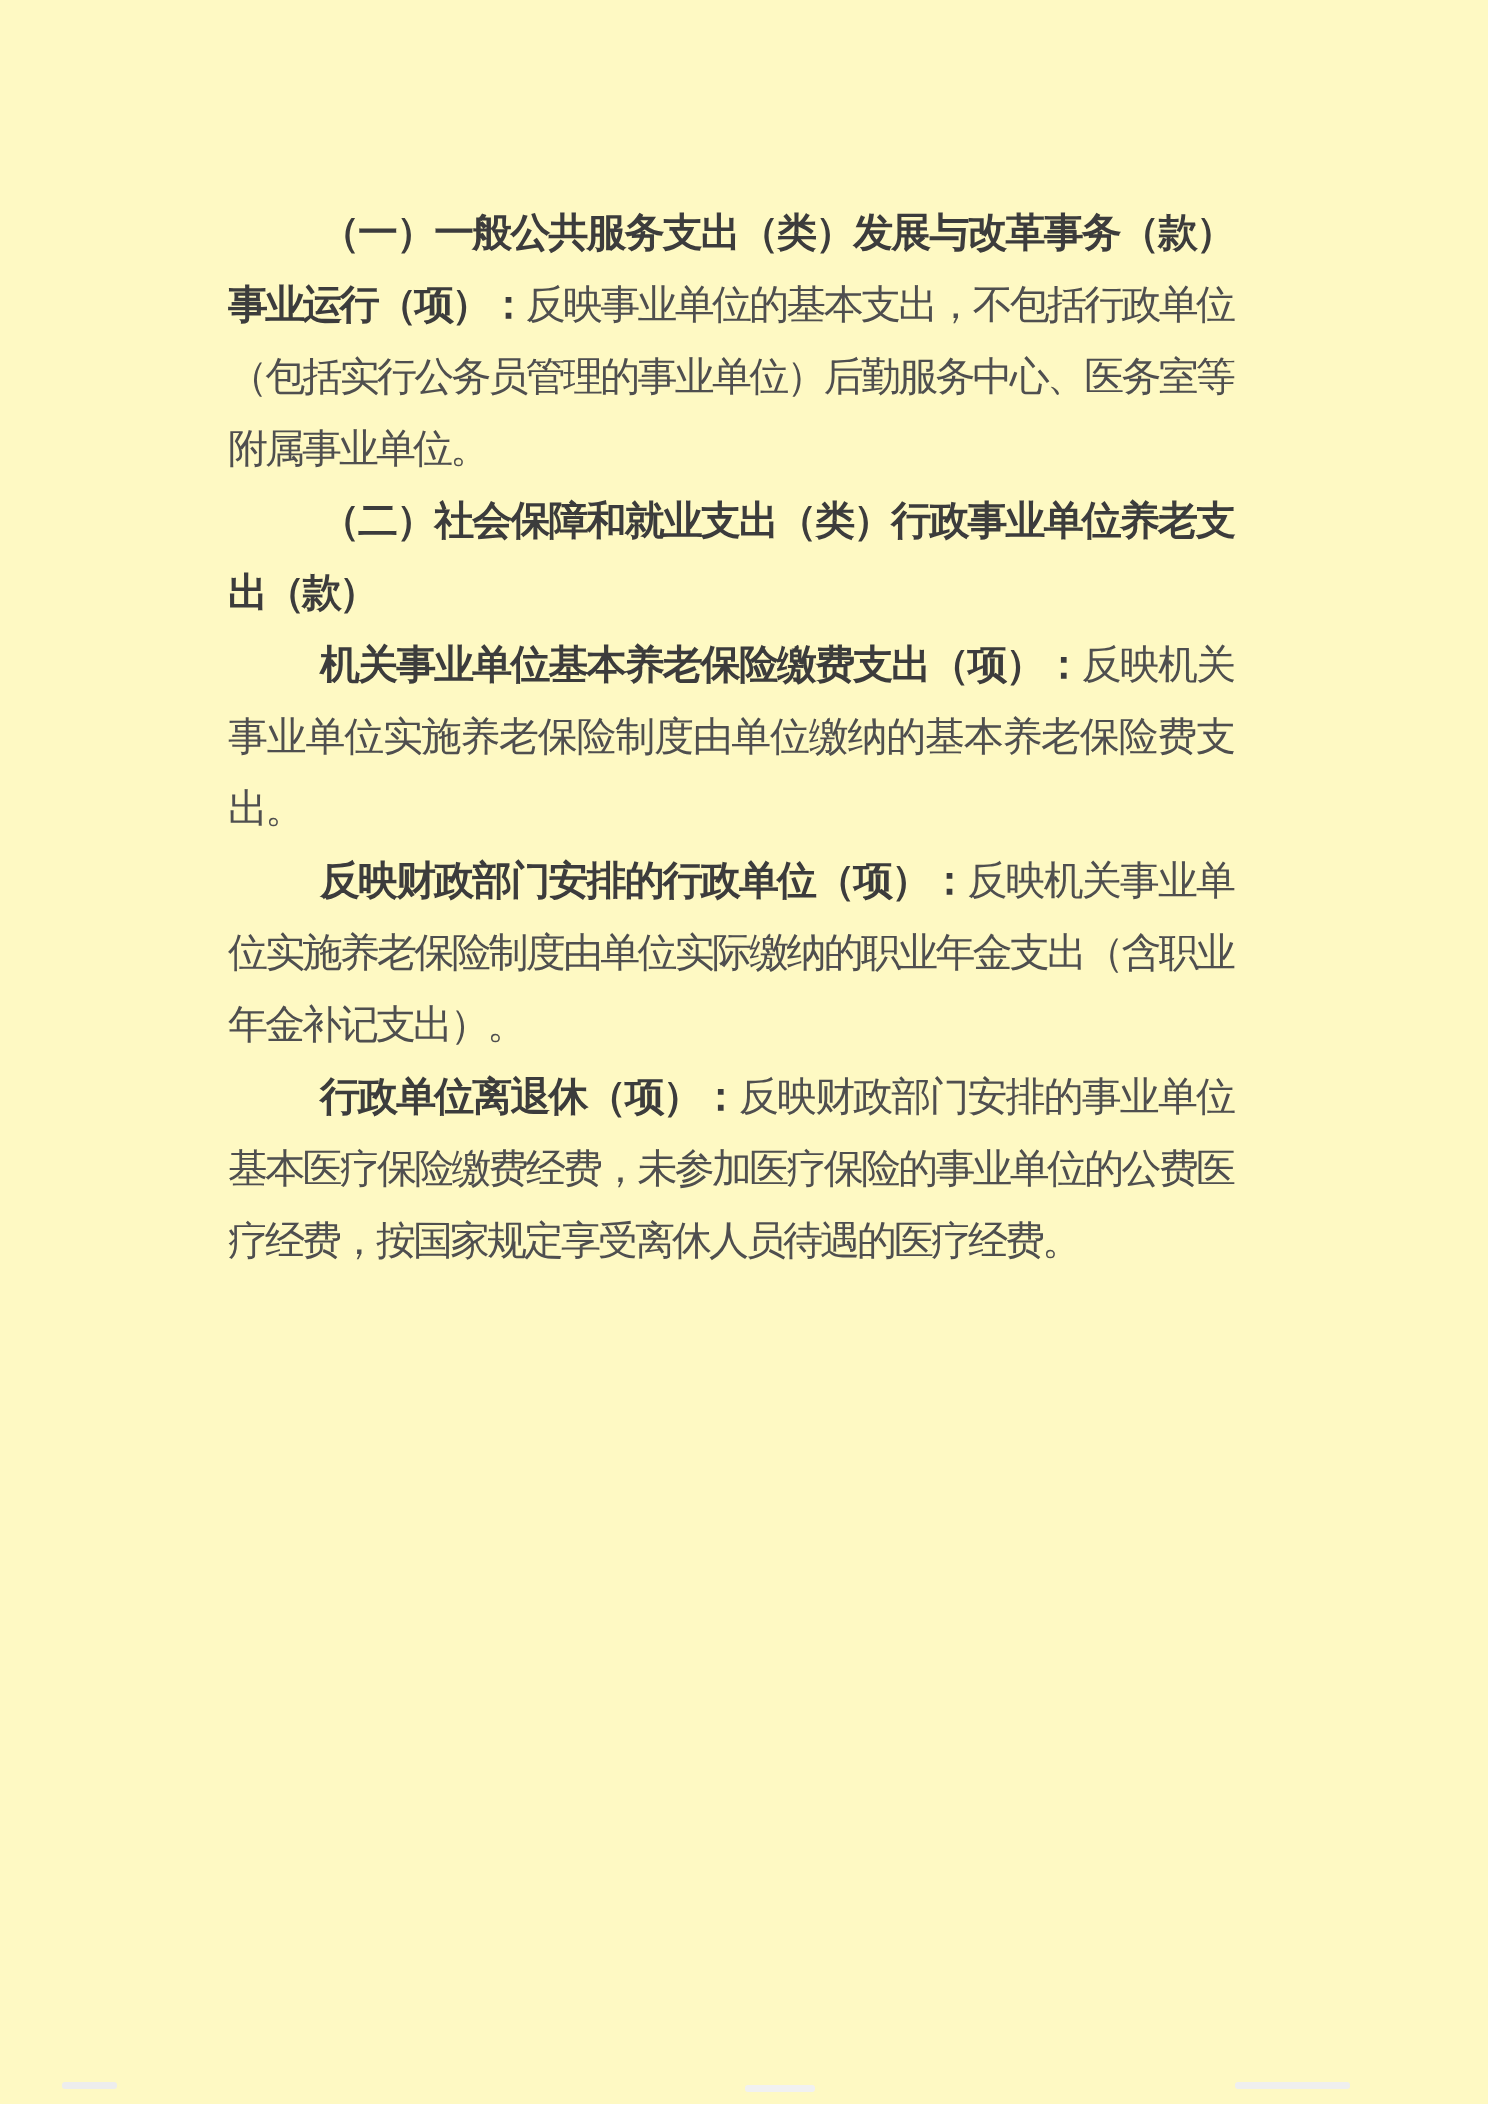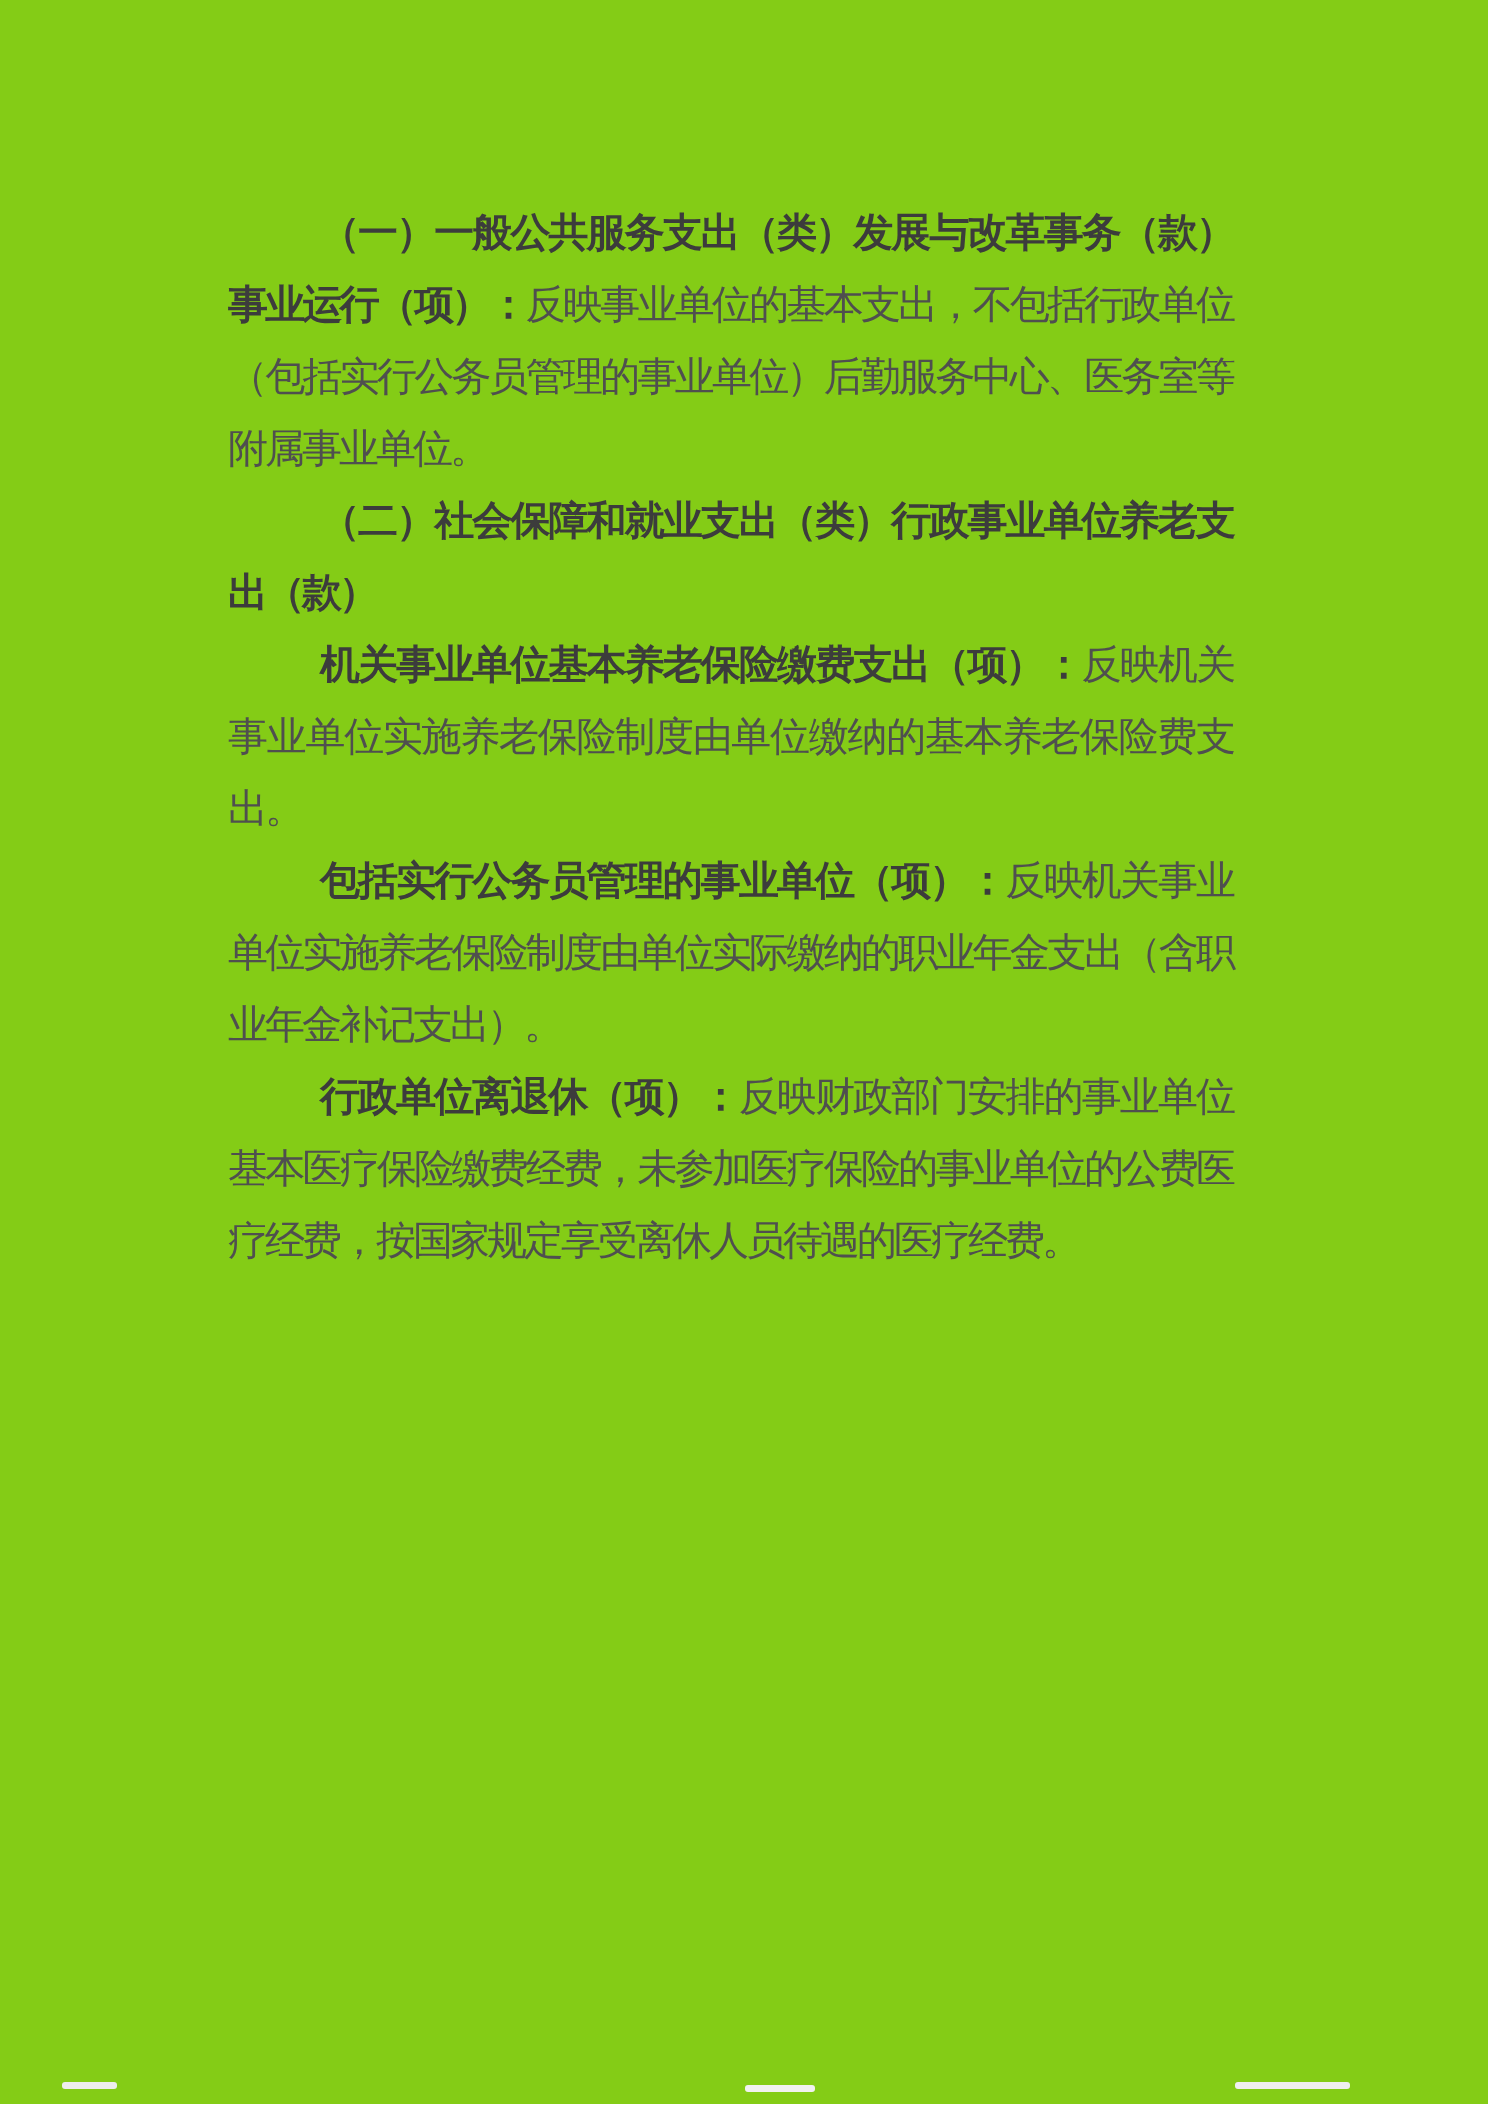--- a/index.html
+++ b/index.html
@@ -5,21 +5,21 @@
   html, body {
     margin: 0;
     padding: 0;
     background: #e8e8e8;
   }
   .page {
     position: relative;
     width: 1488px;
     height: 2104px;
     margin: 0 auto;
-    background: #84cc16;
+    background: #fef9c3;
     overflow: hidden;
     font-family: "Liberation Serif", "DejaVu Serif", serif;
   }
   .content {
     position: absolute;
     left: 228px;
     top: 197px;
     width: 1005px;
     font-size: 40px;
     line-height: 72px;
@@ -64,21 +64,21 @@
     <p>
       <span class="lead">（二）社会保障和就业支出（类）行政事业单位养老支出（款）</span><span class="body-text"></span>
     </p>
 
 
     <p>
       <span class="lead">机关事业单位基本养老保险缴费支出（项）：</span><span class="body-text">反映机关事业单位实施养老保险制度由单位缴纳的基本养老保险费支出。</span>
     </p>
 
     <p>
-      <span class="lead">包括实行公务员管理的事业单位（项）：</span><span class="body-text">反映机关事业单位实施养老保险制度由单位实际缴纳的职业年金支出（含职业年金补记支出）。</span>
+      <span class="lead">反映财政部门安排的行政单位（项）：</span><span class="body-text">反映机关事业单位实施养老保险制度由单位实际缴纳的职业年金支出（含职业年金补记支出）。</span>
     </p>
 
 
 
     <p>
       <span class="lead">行政单位离退休（项）：</span><span class="body-text">反映财政部门安排的事业单位基本医疗保险缴费经费，未参加医疗保险的事业单位的公费医疗经费，按国家规定享受离休人员待遇的医疗经费。</span>
     </p>
 
   </div>
 

